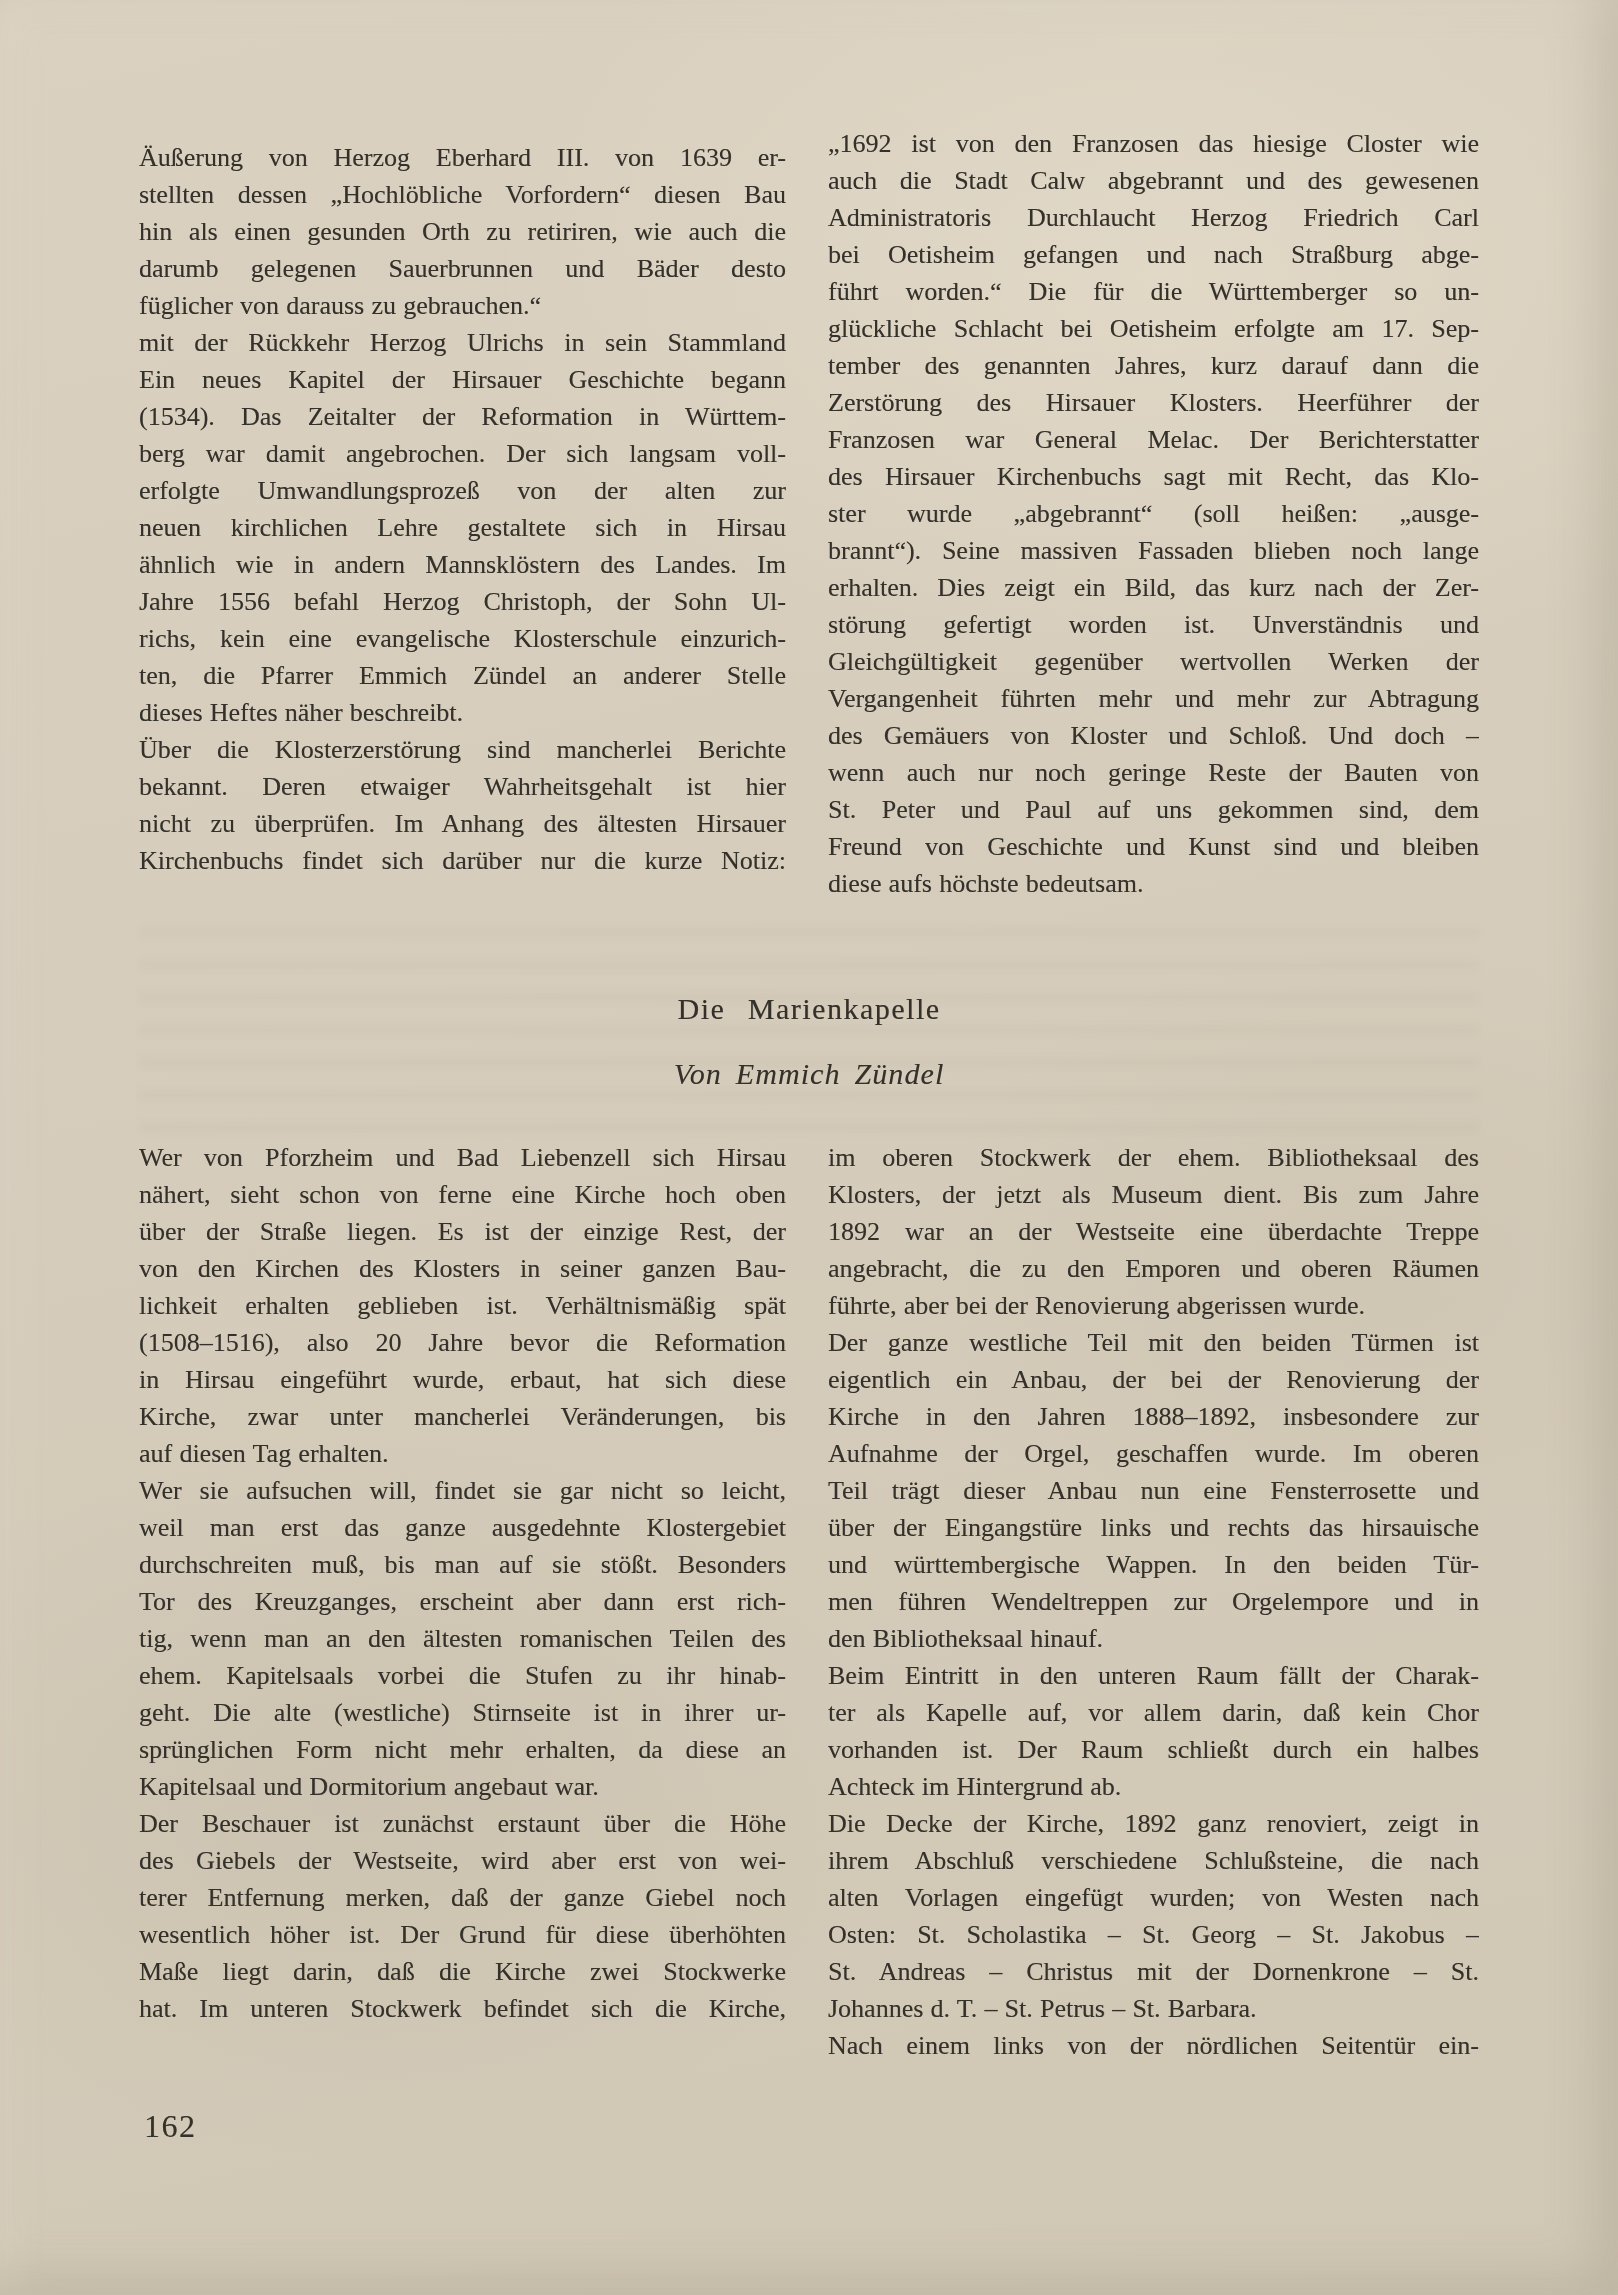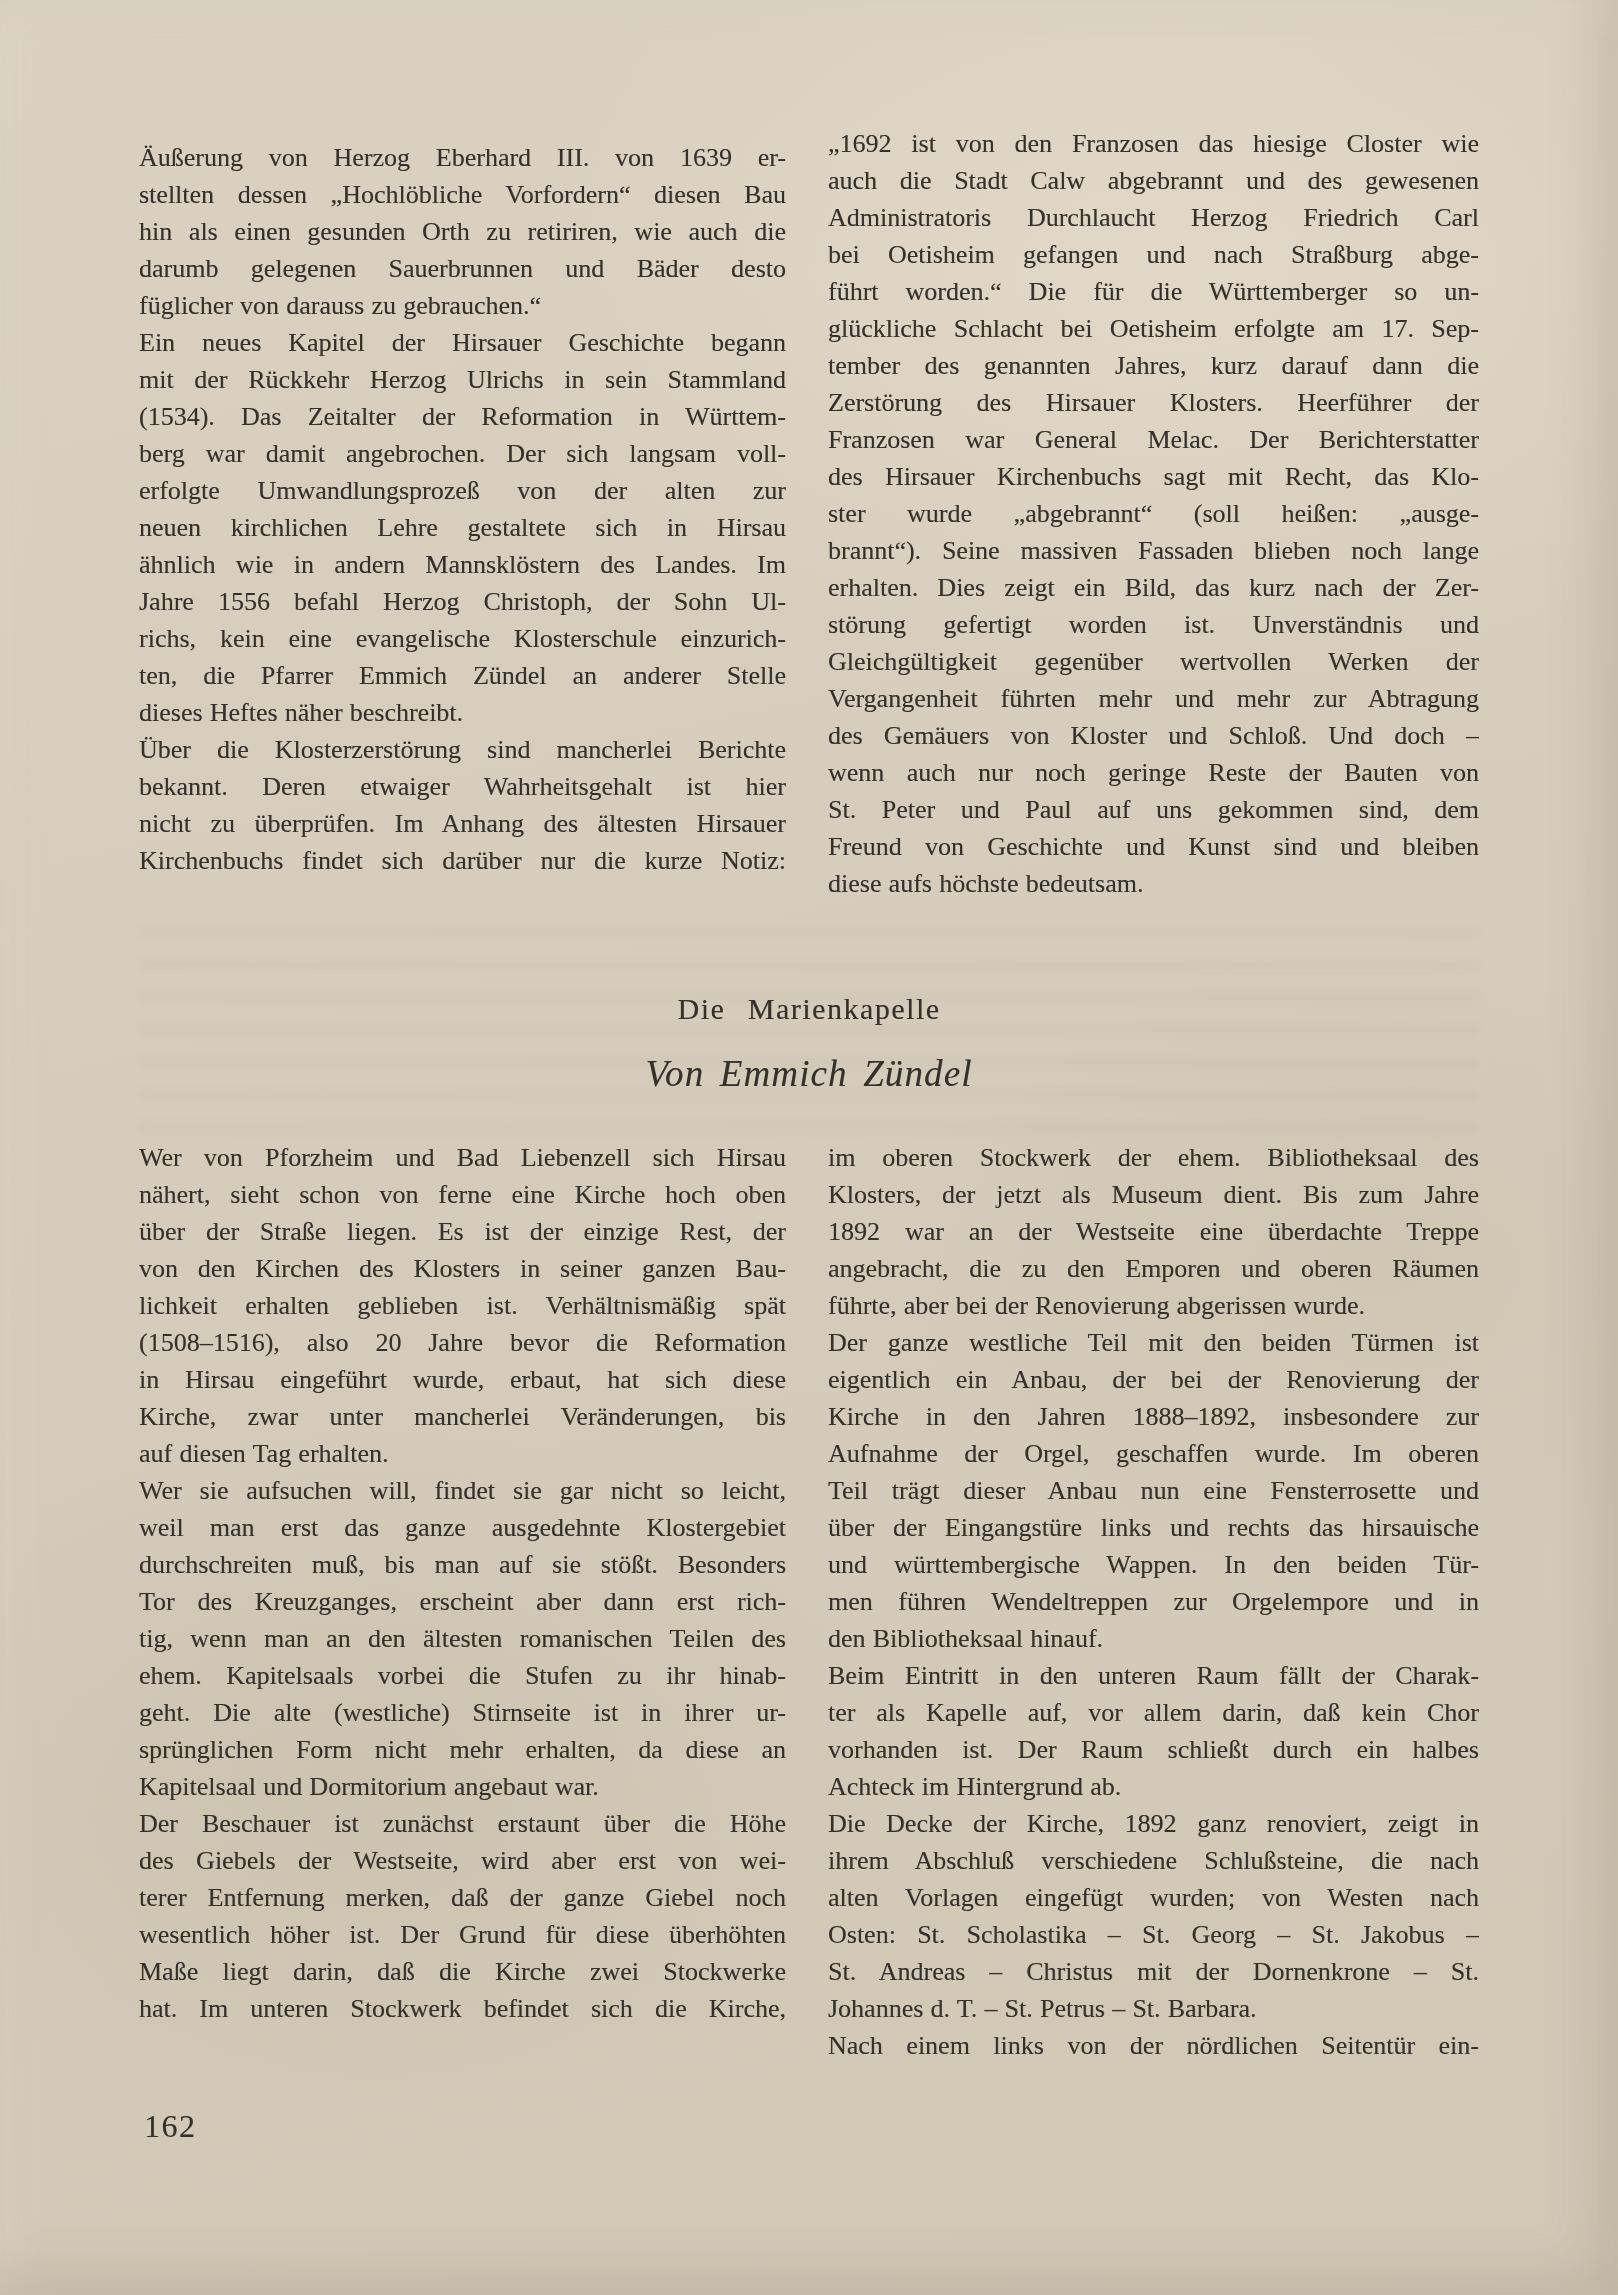--- a/index.html
+++ b/index.html
@@ -74,21 +74,21 @@
     word-spacing: 13.5px;
     line-height: 42px;
     text-shadow: 0.4px 0.4px 0.6px rgba(42,39,33,0.4);
   }
   .byline {
     position: absolute;
     left: 139px;
     top: 1057px;
     width: 1340px;
     text-align: center;
-    font-size: 37px;
+    font-size: 30px;
     font-style: italic;
     letter-spacing: 1.1px;
     word-spacing: 5.2px;
     line-height: 34px;
     text-shadow: 0.3px 0.3px 0.5px rgba(42,39,33,0.35);
   }
   .pagenum {
     position: absolute;
     left: 144px;
     top: 2108px;
@@ -103,22 +103,22 @@
 
 <div class="page">
   <div class="ghost"></div>
 
   <div class="col top-left">
       <div class="line">Äußerung von Herzog Eberhard III. von 1639 er-</div>
       <div class="line">stellten dessen „Hochlöbliche Vorfordern“ diesen Bau</div>
       <div class="line">hin als einen gesunden Orth zu retiriren, wie auch die</div>
       <div class="line">darumb gelegenen Sauerbrunnen und Bäder desto</div>
       <div class="line short">füglicher von darauss zu gebrauchen.“</div>
+      <div class="line">mit der Rückkehr Herzog Ulrichs in sein Stammland</div>
       <div class="line">Ein neues Kapitel der Hirsauer Geschichte begann</div>
-      <div class="line">mit der Rückkehr Herzog Ulrichs in sein Stammland</div>
       <div class="line">(1534). Das Zeitalter der Reformation in Württem-</div>
       <div class="line">berg war damit angebrochen. Der sich langsam voll-</div>
       <div class="line">erfolgte Umwandlungsprozeß von der alten zur</div>
       <div class="line">neuen kirchlichen Lehre gestaltete sich in Hirsau</div>
       <div class="line">ähnlich wie in andern Mannsklöstern des Landes. Im</div>
       <div class="line">Jahre 1556 befahl Herzog Christoph, der Sohn Ul-</div>
       <div class="line">richs, kein eine evangelische Klosterschule einzurich-</div>
       <div class="line">ten, die Pfarrer Emmich Zündel an anderer Stelle</div>
       <div class="line short">dieses Heftes näher beschreibt.</div>
       <div class="line">Über die Klosterzerstörung sind mancherlei Berichte</div>

